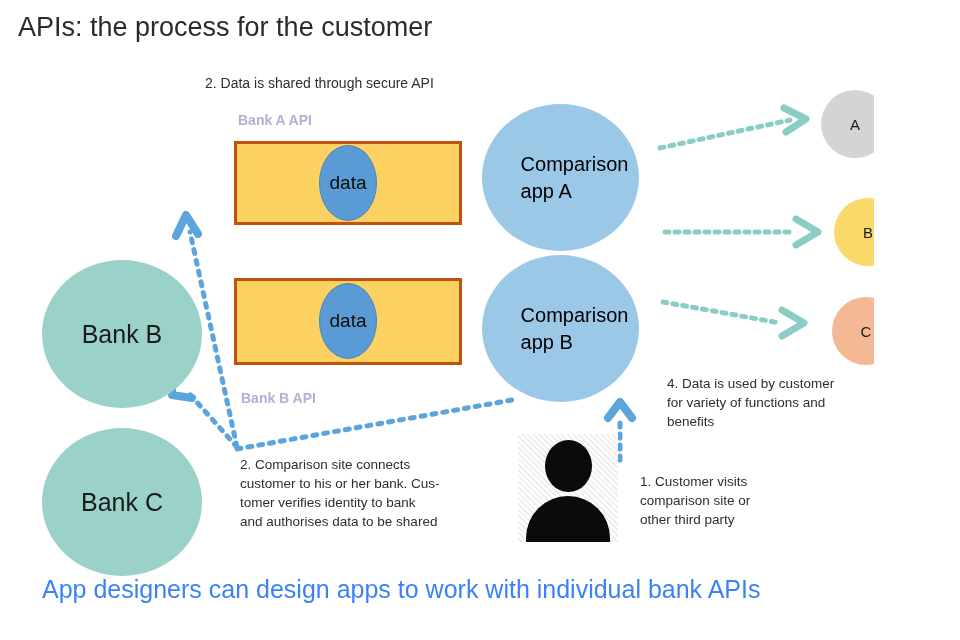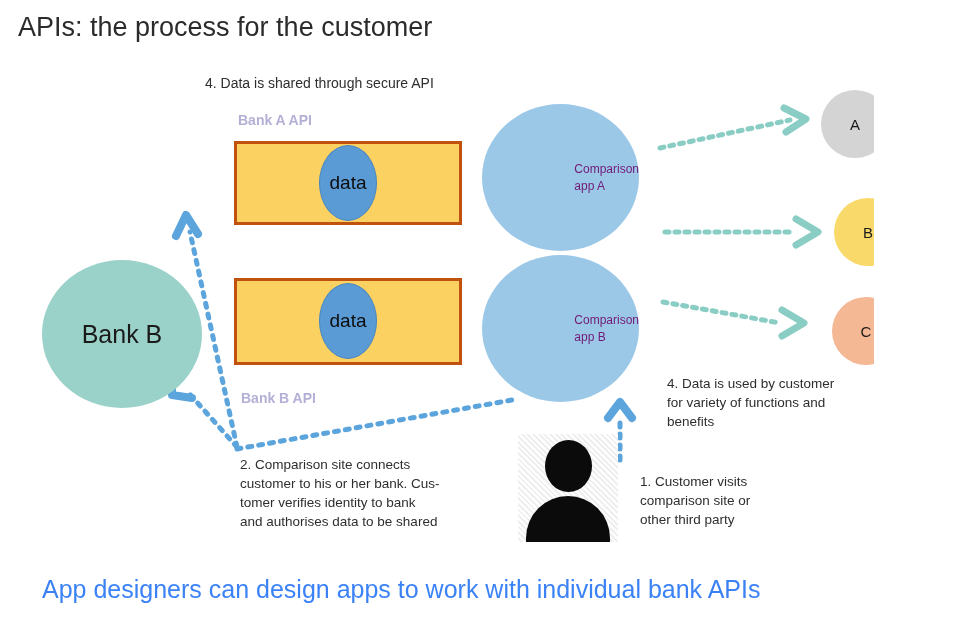--- a/index.html
+++ b/index.html
@@ -58,24 +58,24 @@
   .bank-circle {
     width: 160px;
     height: 148px;
     font-size: 25px;
     color: #1a1a1a;
     line-height: 1.15;
   }
   .app-circle {
     width: 157px;
     height: 147px;
-    font-size: 12px;
-    color: #701a75;
+    font-size: 20px;
+    color: #000000;
     line-height: 1.35;
-    justify-content: flex-end;
+    justify-content: center;
     padding-left: 28px;
     text-align: left;
   }
   .result-circle {
     width: 68px;
     height: 68px;
     font-size: 15px;
     color: #1a1a1a;
   }
 
@@ -205,20 +205,23 @@
 
     <g>
       <line x1="620" y1="460" x2="620" y2="418" stroke="#5ca4dc" stroke-width="5" stroke-dasharray="4 7" stroke-linecap="round"></line>
       <polyline points="608,418 620,402 632,418" fill="none" stroke="#5ca4dc" stroke-width="8" stroke-linecap="round" stroke-linejoin="round"></polyline>
     </g>
   </svg>
 
   <div class="ellipse bank-circle" style="left:42px; top:260px; background:#9ad2ca;text-align:center;">
     <span>Bank B</span>
   </div>
+  <div class="ellipse bank-circle" style="left:42px; top:428px; background:#9ad2ca;">
+    <span>Bank C</span>
+  </div>
 
   <div class="api-label" style="left:238px; top:112px;">Bank A API</div>
 
   <div class="api-box" style="left:234px; top:141px; width:228px; height:84px;"></div>
   <div class="data-ellipse" style="left:319px; top:145px;">
     <span>data</span>
   </div>
 
   <div class="api-box" style="left:234px; top:278px; width:228px; height:87px;"></div>
   <div class="data-ellipse" style="left:319px; top:283px;">
@@ -249,21 +252,21 @@
   <div class="ellipse result-circle" style="left:832px; top:297px; background:#f5b894;">
     <span>C</span>
   </div>
 
   <div class="person-box">
     <div class="person-head"></div>
     <div class="person-body"></div>
   </div>
 
   <div class="note note-top" style="left:205px; top:74px;">
-    <span>4. Data is shared through secure API</span>
+    <span>2. Data is shared through secure API</span>
   </div>
 
   <div class="note" style="left:240px; top:455px; width:245px;">
     <div>2. Comparison site connects</div>
     <div>customer to his or her bank. Cus-</div>
     <div>tomer verifies identity to bank</div>
     <div>and authorises data to be shared</div>
   </div>
 
   <div class="note" style="left:640px; top:472px; width:190px;">

